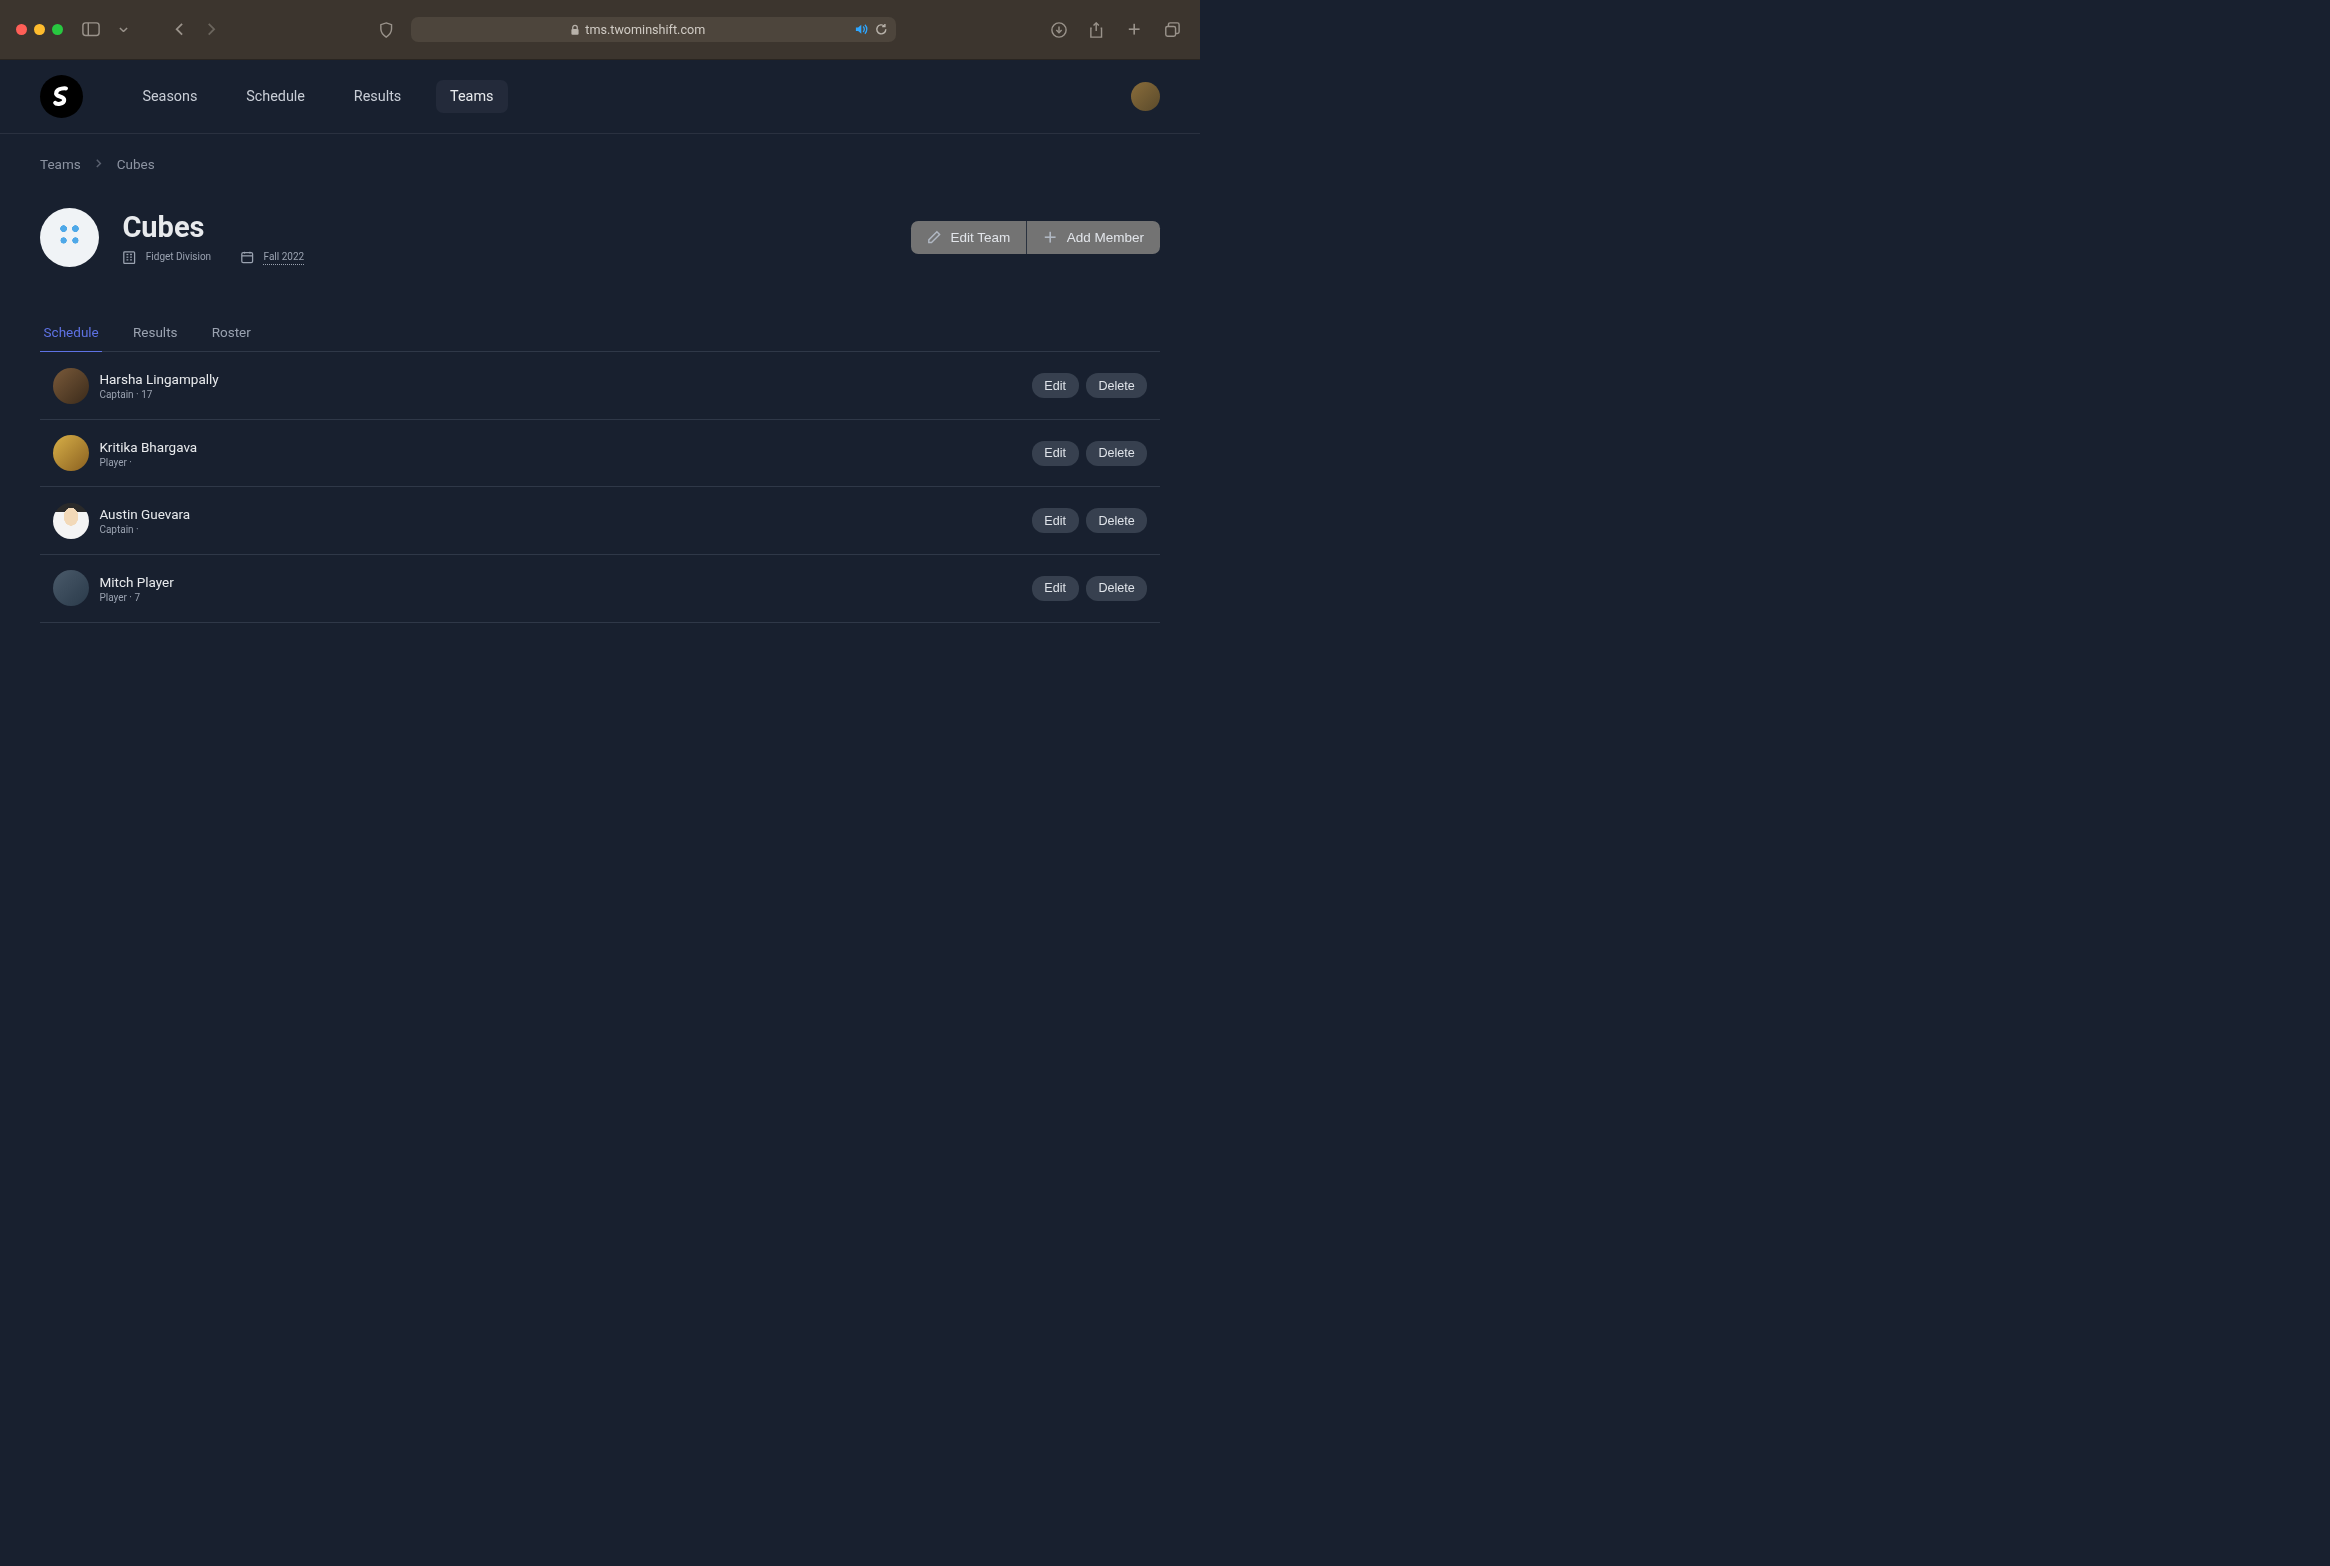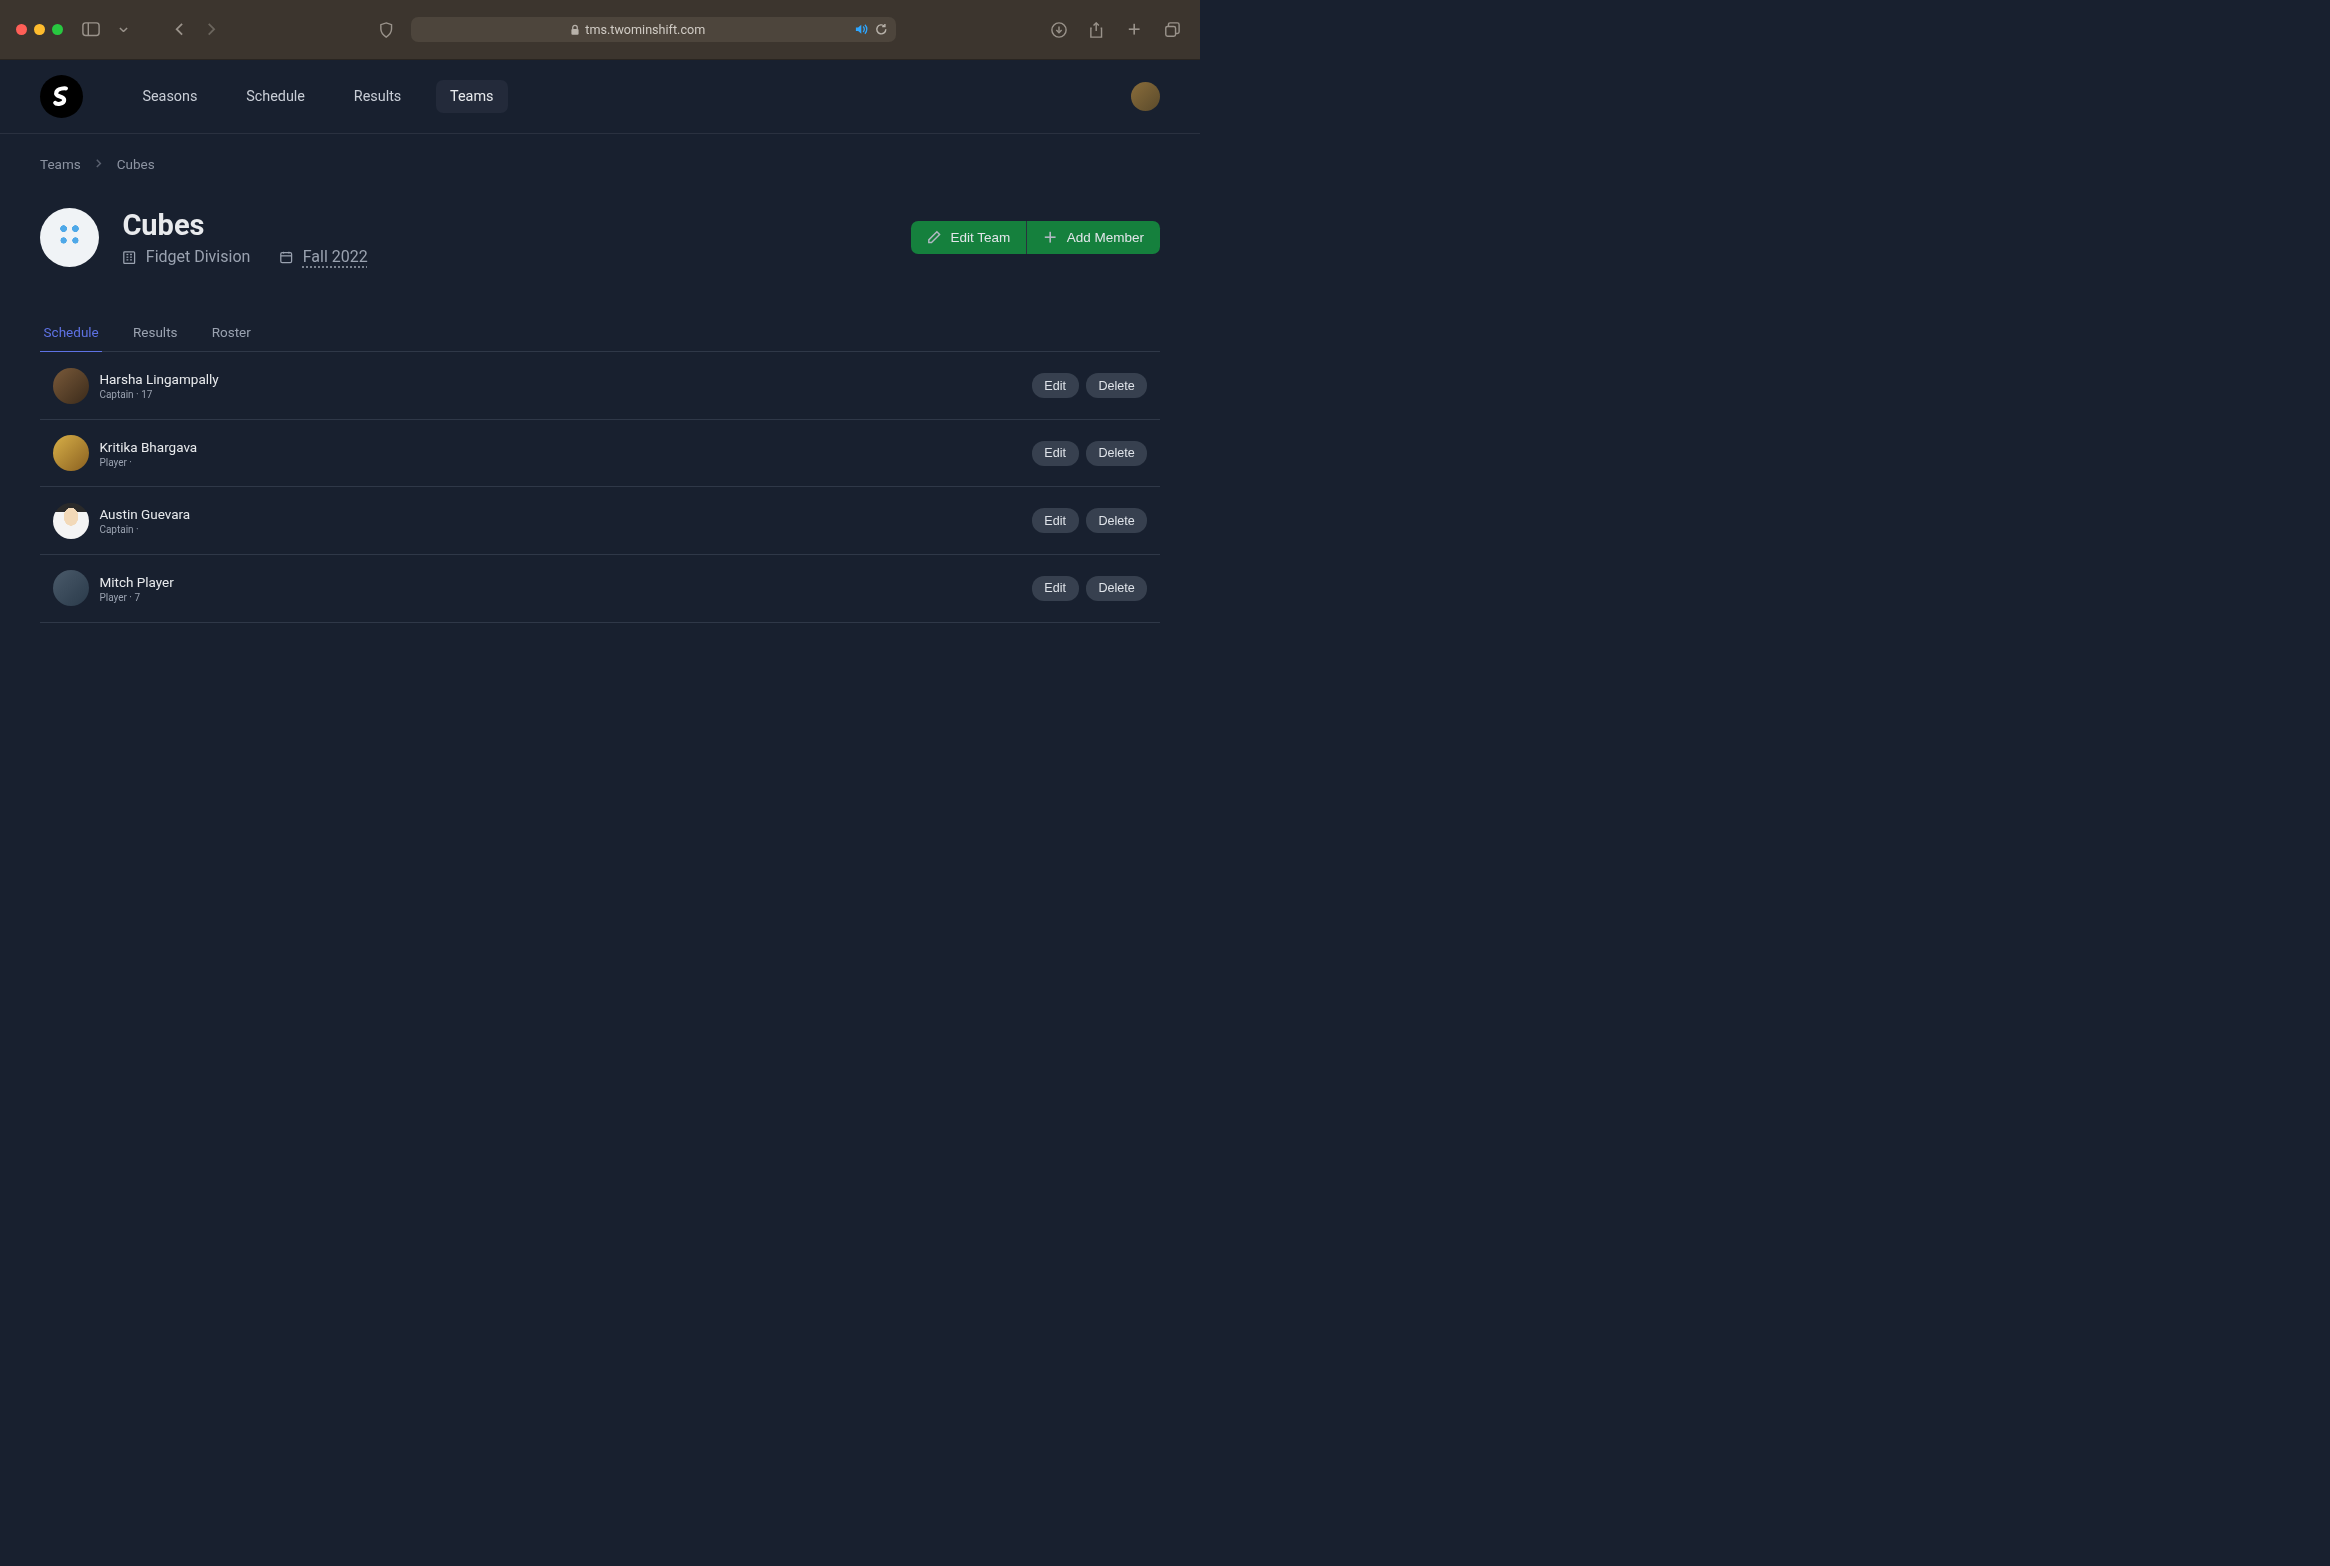--- a/index.html
+++ b/index.html
@@ -190,42 +190,42 @@
     .team-title {
       font-size: 29px;
       font-weight: 700;
     }
 
     .team-meta {
       display: flex;
       align-items: center;
       gap: 29px;
       color: #9aa2b0;
-      font-size: 16px;
+      font-size: 10px;
     }
     .team-meta-item {
       display: flex;
       align-items: center;
       gap: 9px;
     }
     .season-text {
       text-decoration: underline dotted;
       text-underline-offset: 3.6px;
     }
 
     .team-actions {
       margin-left: auto;
       display: flex;
     }
 
     .btn {
       display: flex;
       align-items: center;
       gap: 9px;
-      background: #15803d;
+      background: #737373;
       color: #e2e5ea;
       font-size: 13.5px;
       padding: 9px 16px;
       cursor: pointer;
       border: none;
     }
     .btn:first-child {
       border-top-left-radius: 7.2px;
       border-bottom-left-radius: 7.2px;
       border-right: 0.9px solid #2a323f;

